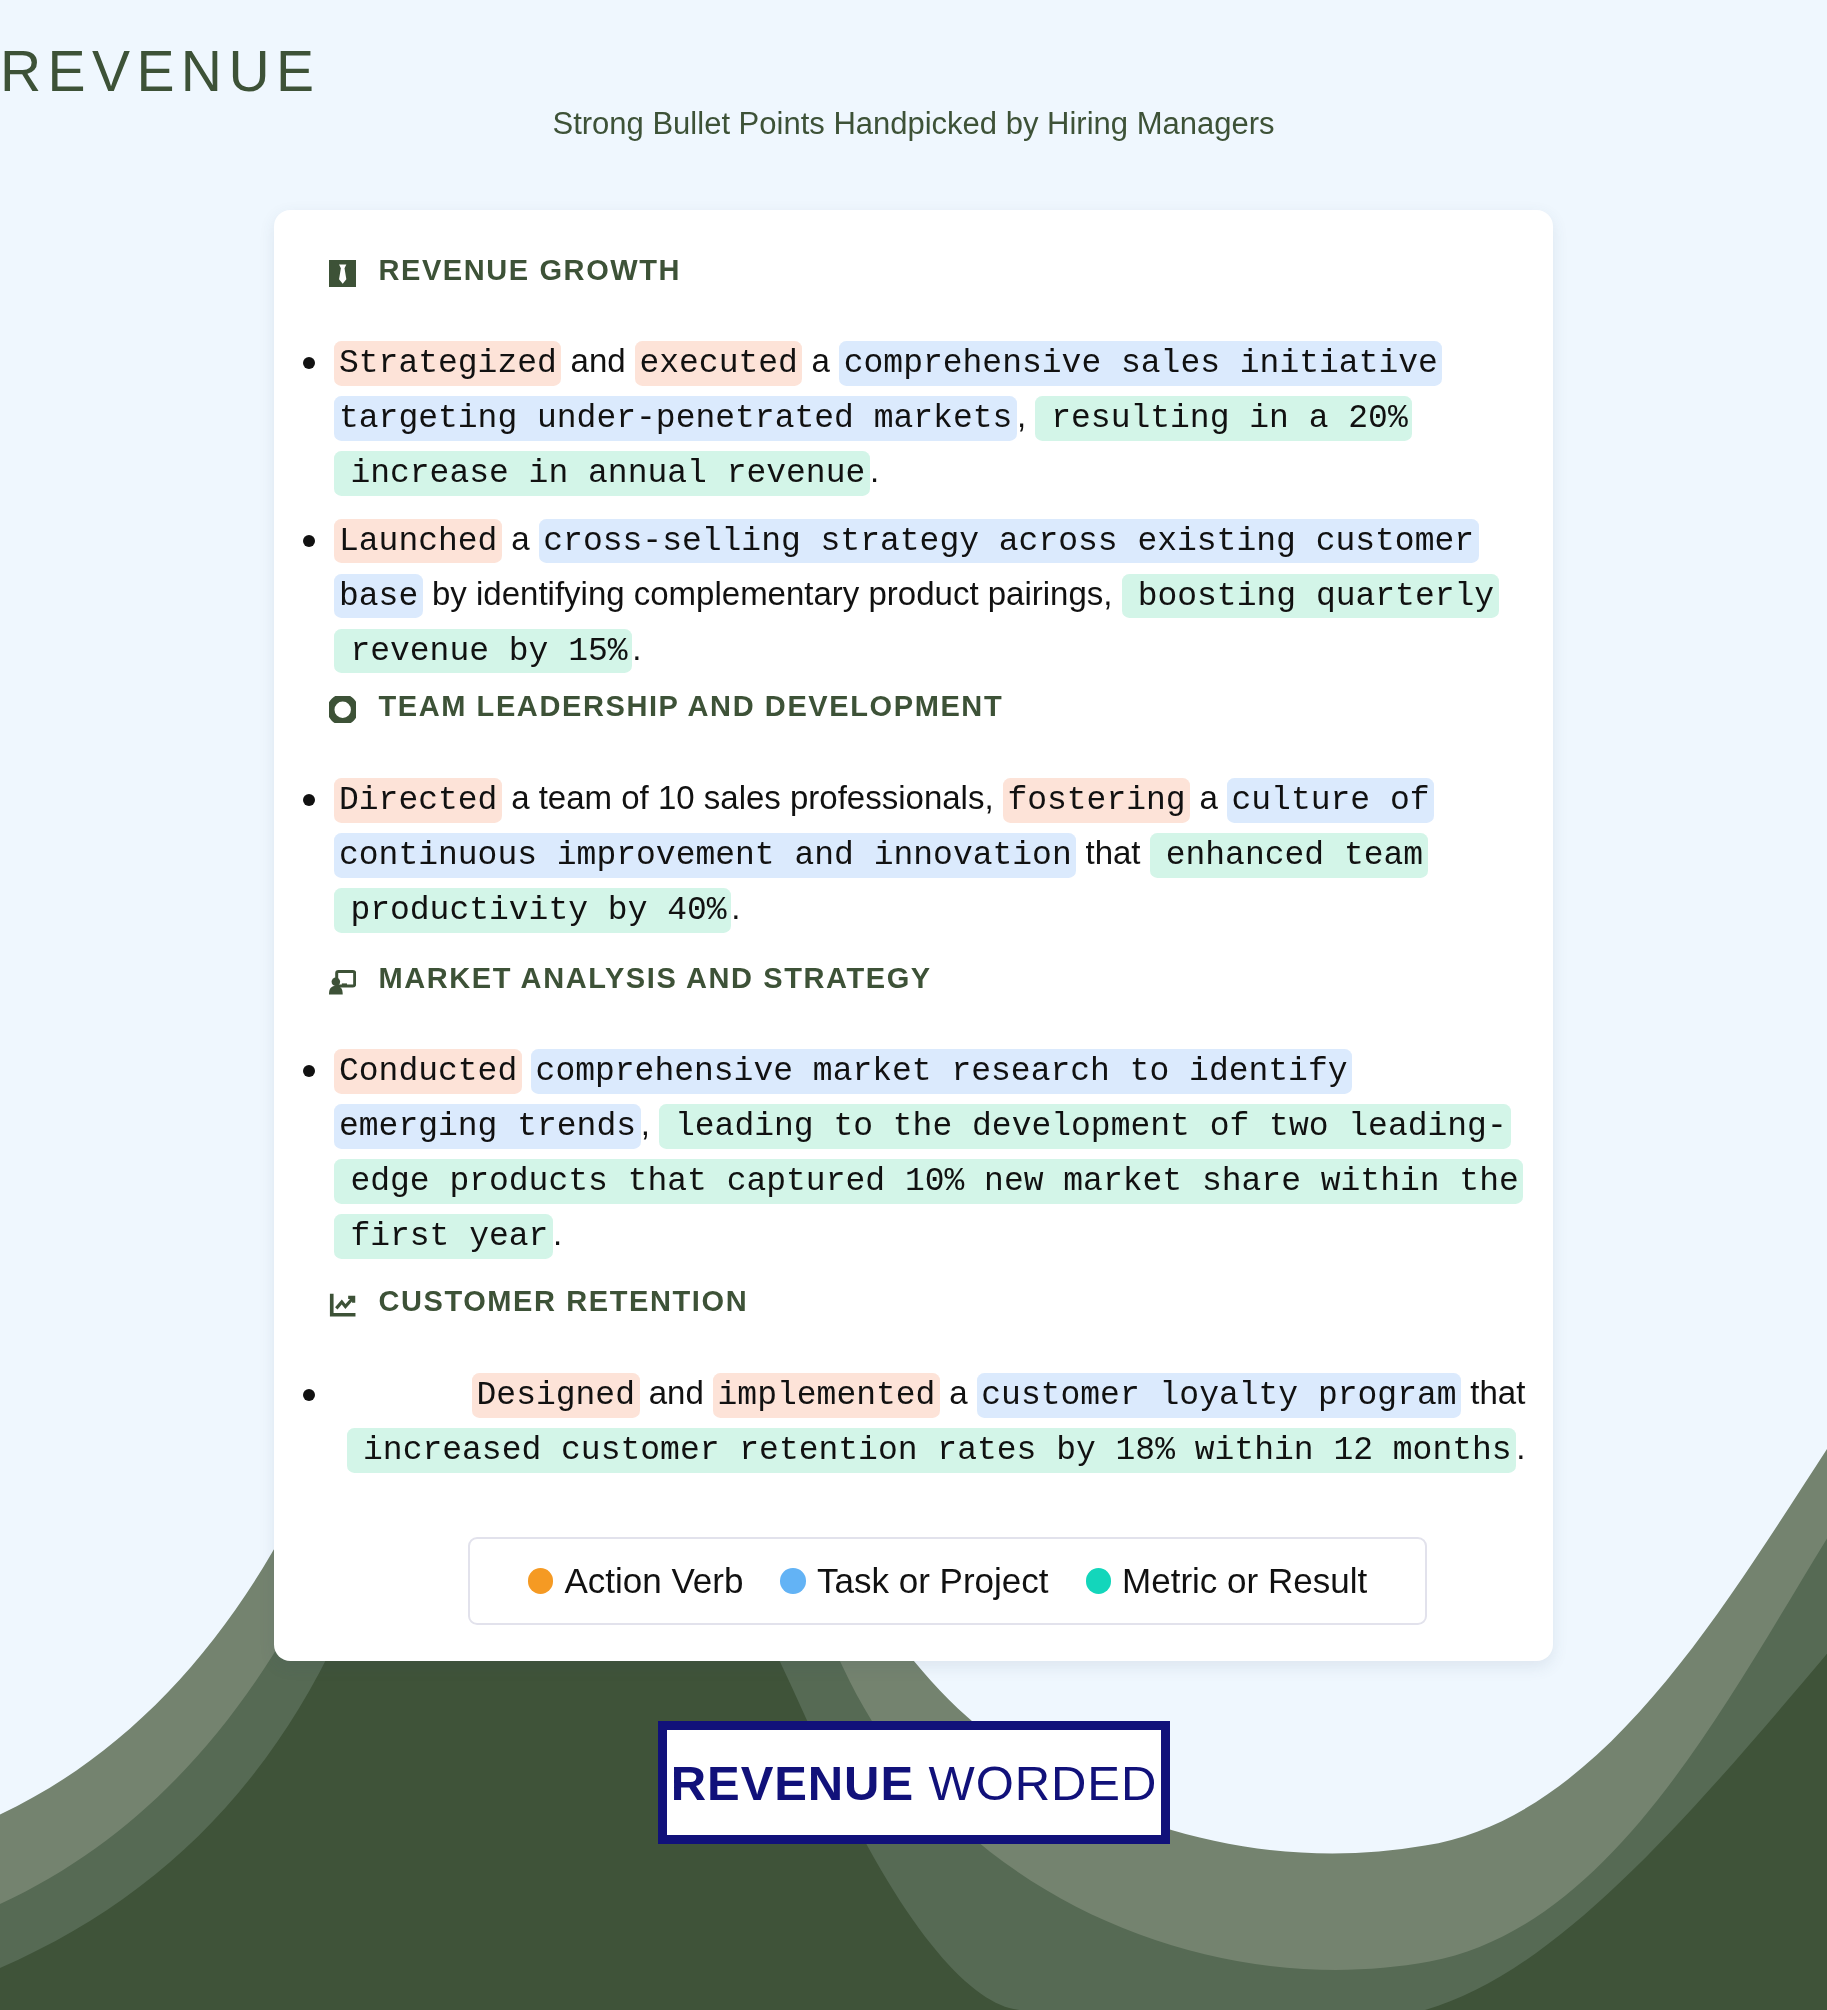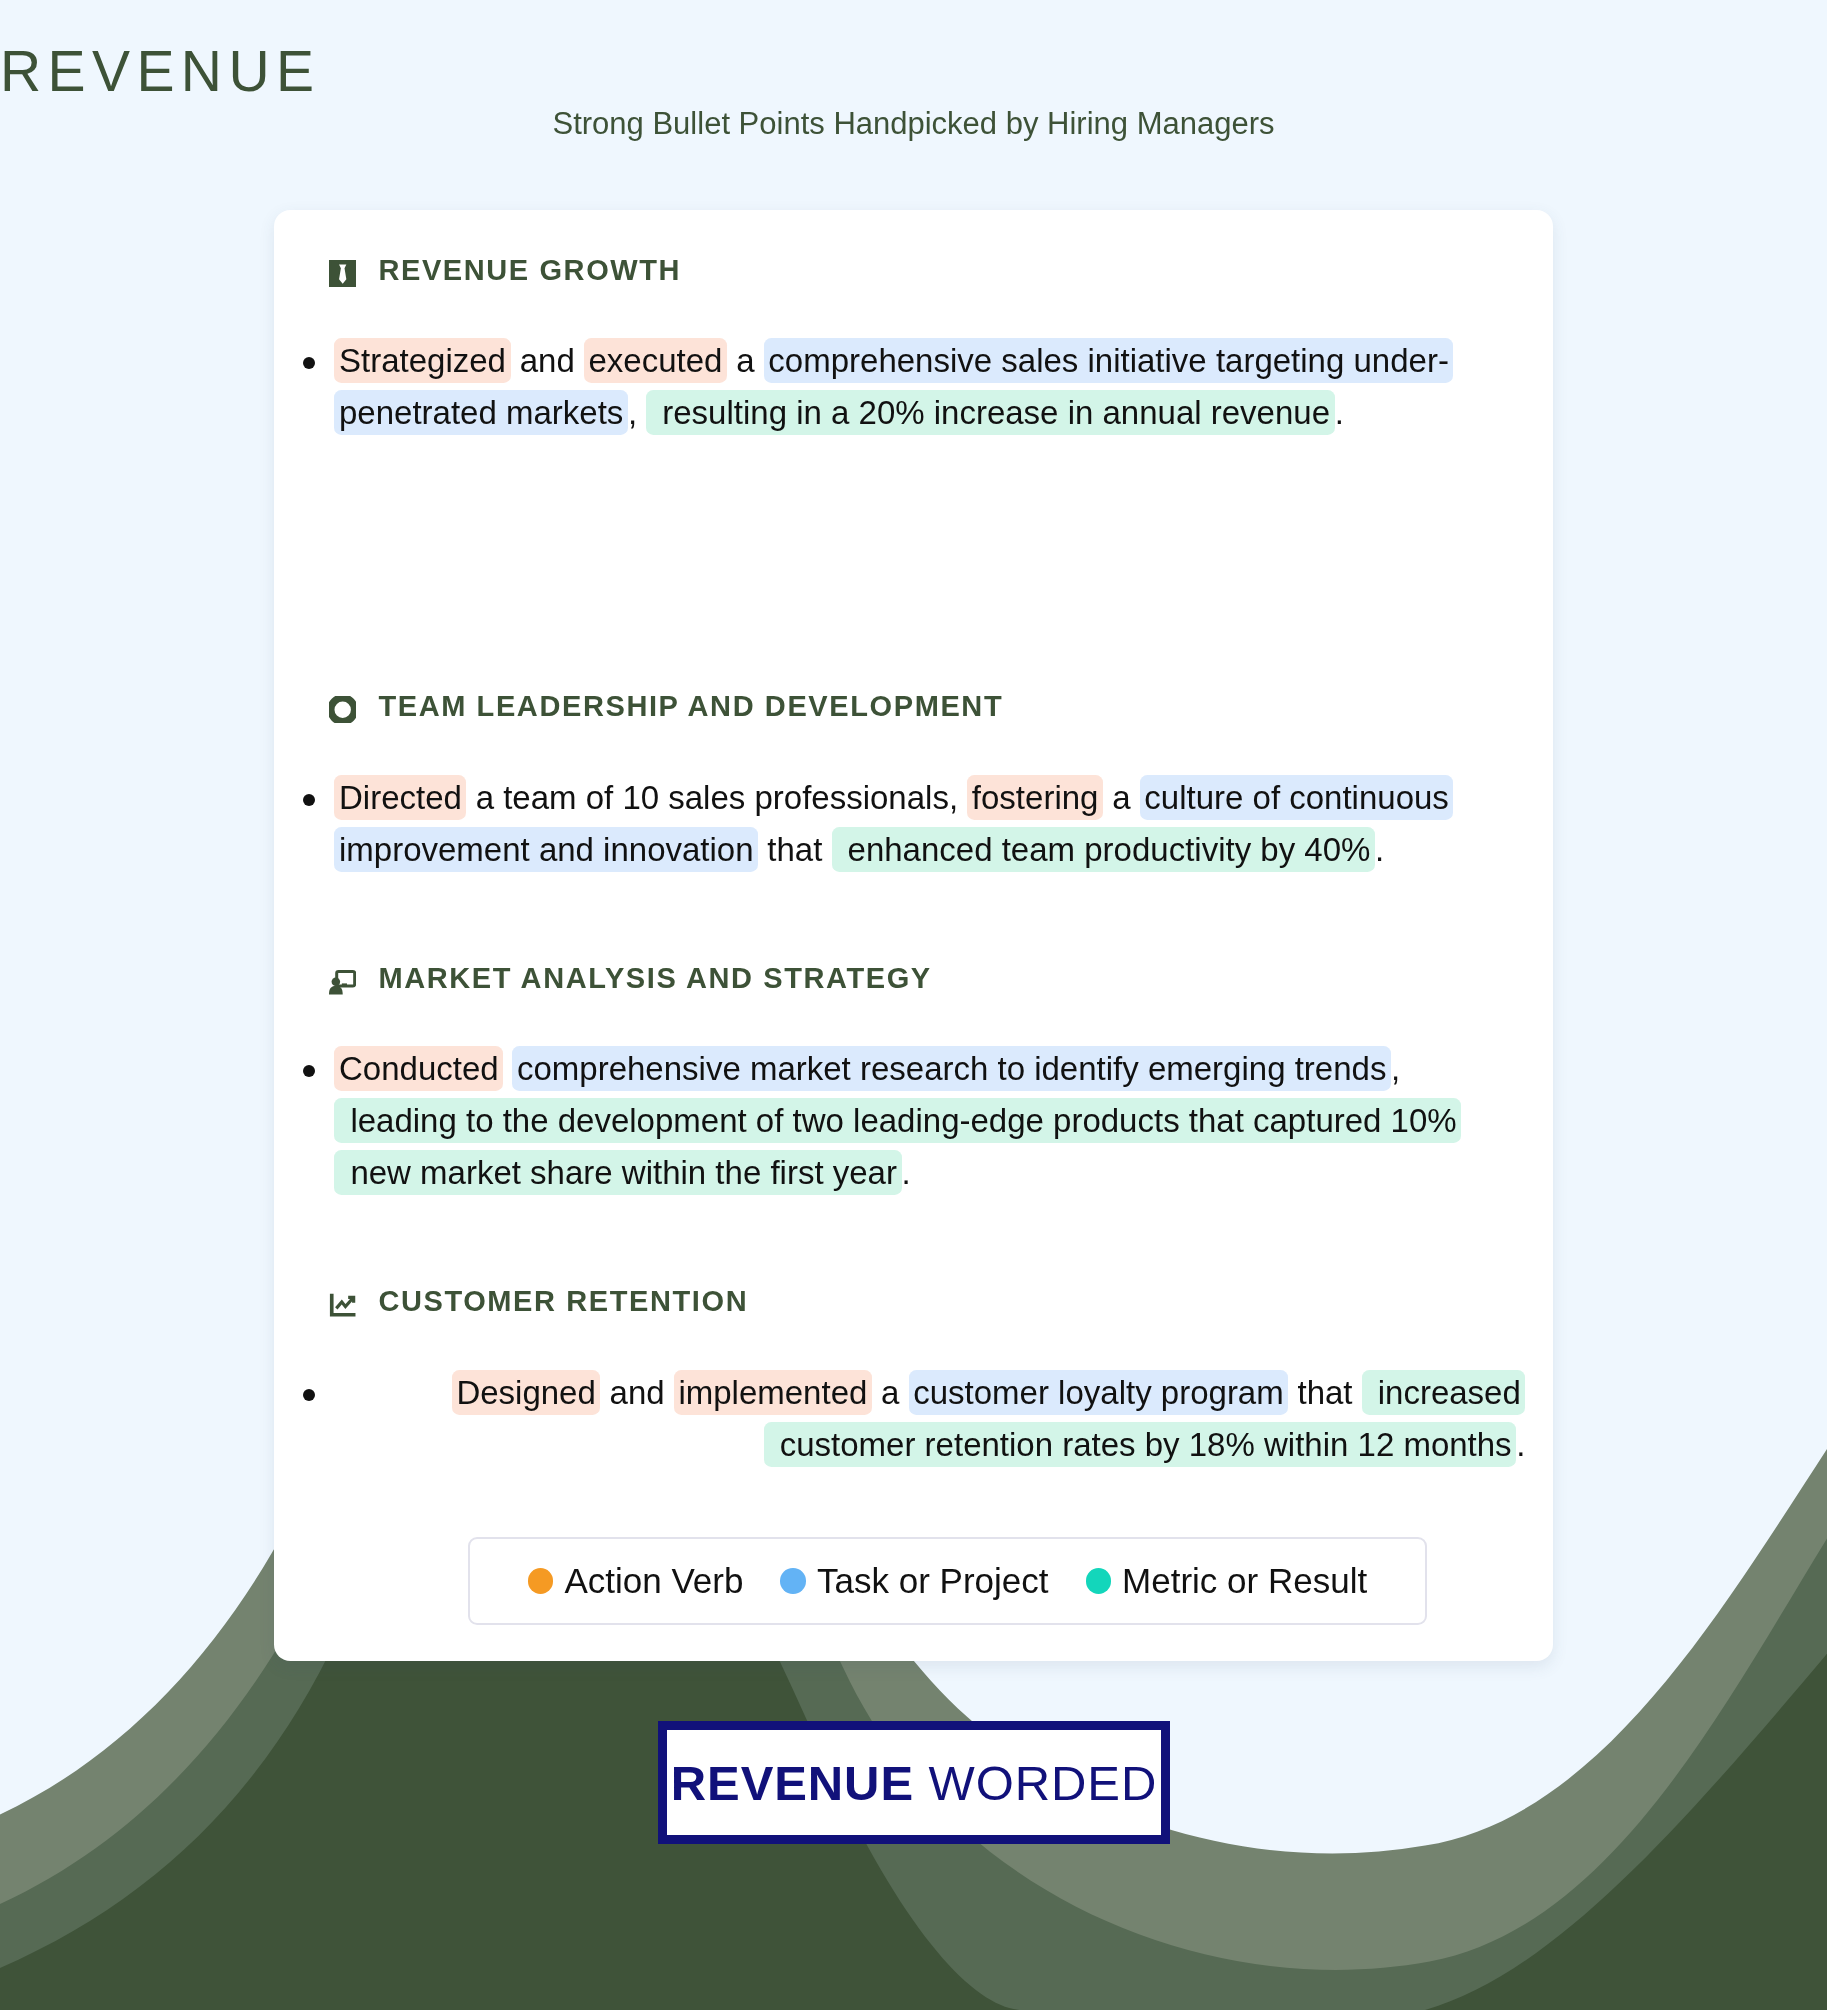--- a/index.html
+++ b/index.html
@@ -32,21 +32,21 @@
   .section-head .icon { width: 27.4px; height: 27.4px; margin-right: 22px; display: inline-flex; }
   .bullets { position: absolute; left: 27.4px; width: 1224px; list-style: none; }
   .bullet {
     position: relative; padding-left: 33px; font-size: 33px; line-height: 52px;
     margin-bottom: 12.8px; color: #111;
   }
   .bullet::before {
     content: ""; position: absolute; left: 1.8px; top: 22px; width: 12px; height: 12px;
     border-radius: 50%; background: #111;
   }
-  .hl { padding: 3.7px 4.6px; border-radius: 7.3px; -webkit-box-decoration-break: clone; box-decoration-break: clone; }
+  .hl { padding: 3.7px 4.6px; border-radius: 7.3px; -webkit-box-decoration-break: clone; box-decoration-break: clone; font-family: Liberation Mono, monospace; }
   .hl.action { background: #fde3d8; }
   .hl.task { background: #dbeafd; }
   .hl.metric { background: #d3f5e8; padding-left: 16px; }
   .legend {
     position: absolute; left: 194px; top: 1327px; width: 959px; height: 88px;
     border: 2.7px solid #e2e2ec; border-radius: 9.1px; background: #fff;
     display: flex; align-items: center; justify-content: center; gap: 37px;
     font-size: 35px; color: #111;
   }
   .legend-item { display: flex; align-items: center; }
@@ -79,20 +79,21 @@
     <span class="icon">
       <svg width="27.4" height="27.4" viewBox="0 0 30 30">
           <rect x="0" y="0" width="30" height="30" fill="#3d5237"></rect>
           <path d="M11 5 H19 L17 9 L19 21 L15 26 L11 21 L13 9 Z" fill="#ffffff"></path>
         </svg>
     </span>
     <span>REVENUE GROWTH</span>
   </div>
   <ul class="bullets" style="top:125px;">
     <li class="bullet"><span class="hl action">Strategized</span><span> and </span><span class="hl action">executed</span><span> a </span><span class="hl task">comprehensive sales initiative targeting under-penetrated markets</span><span>, </span><span class="hl metric">resulting in a 20% increase in annual revenue</span><span>.</span></li>
+    <li class="bullet"><span class="hl action">Launched</span><span> a </span><span class="hl task">cross-selling strategy across existing customer base</span><span> by identifying complementary product pairings, </span><span class="hl metric">boosting quarterly revenue by 15%</span><span>.</span></li>
   </ul>
 
   <div class="section-head" style="top:480px;">
     <span class="icon">
       <svg width="27.4" height="27.4" viewBox="0 0 30 30">
           <circle cx="15" cy="15" r="13" fill="none" stroke="#3d5237" stroke-width="8"></circle>
         </svg>
     </span>
     <span>TEAM LEADERSHIP AND DEVELOPMENT</span>
   </div>

